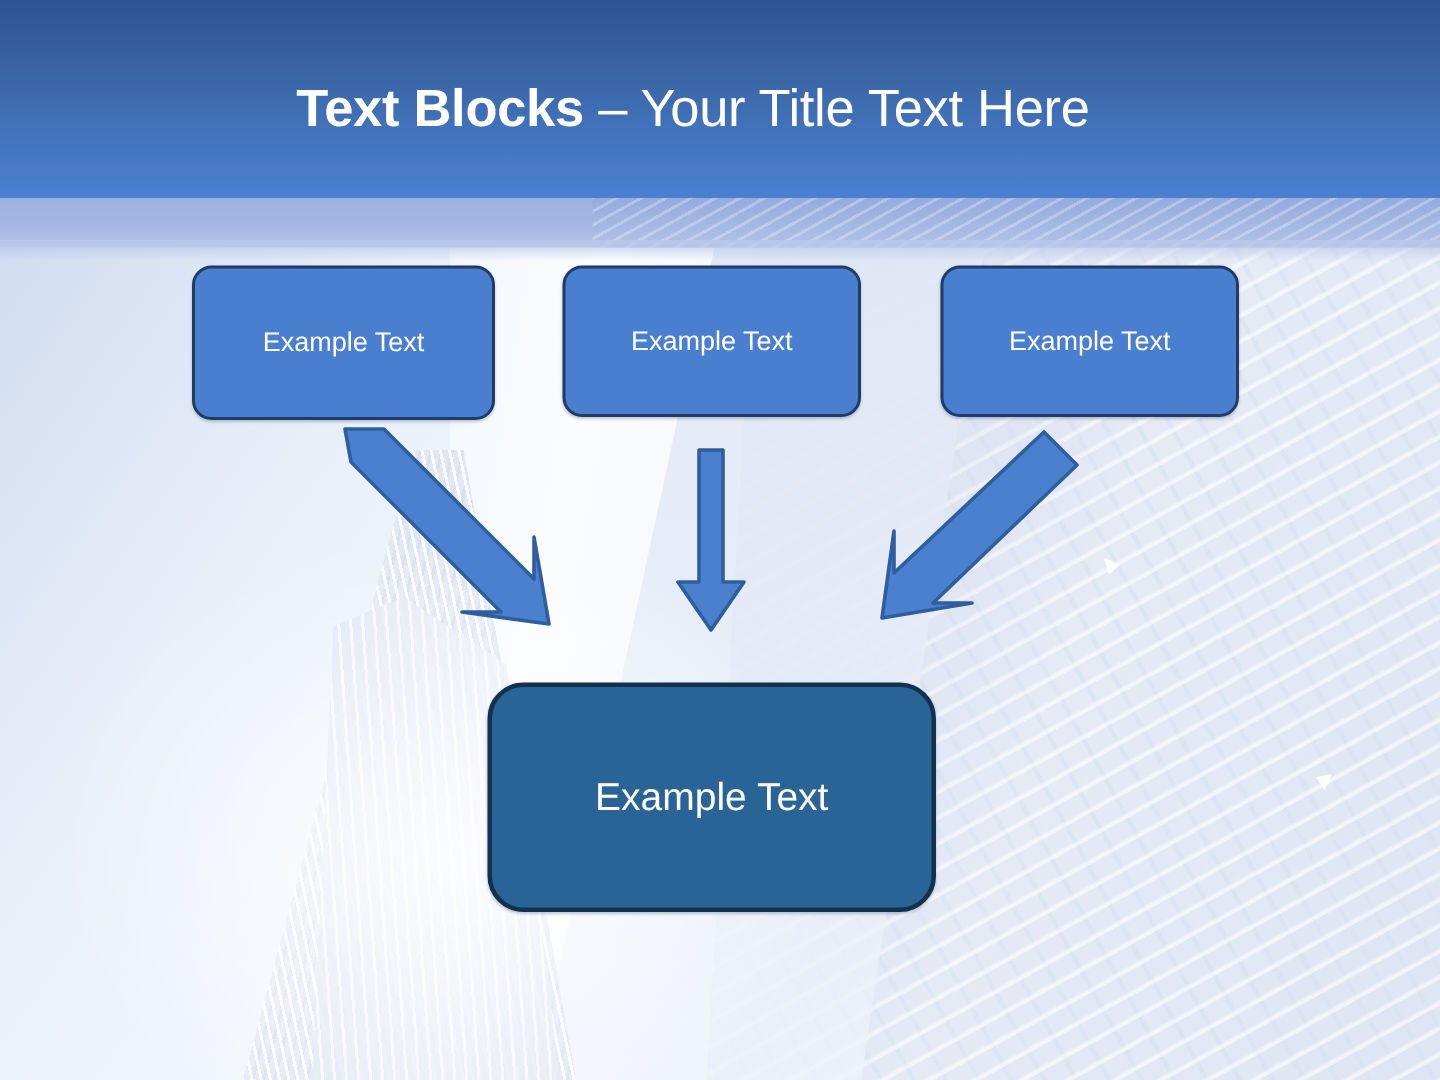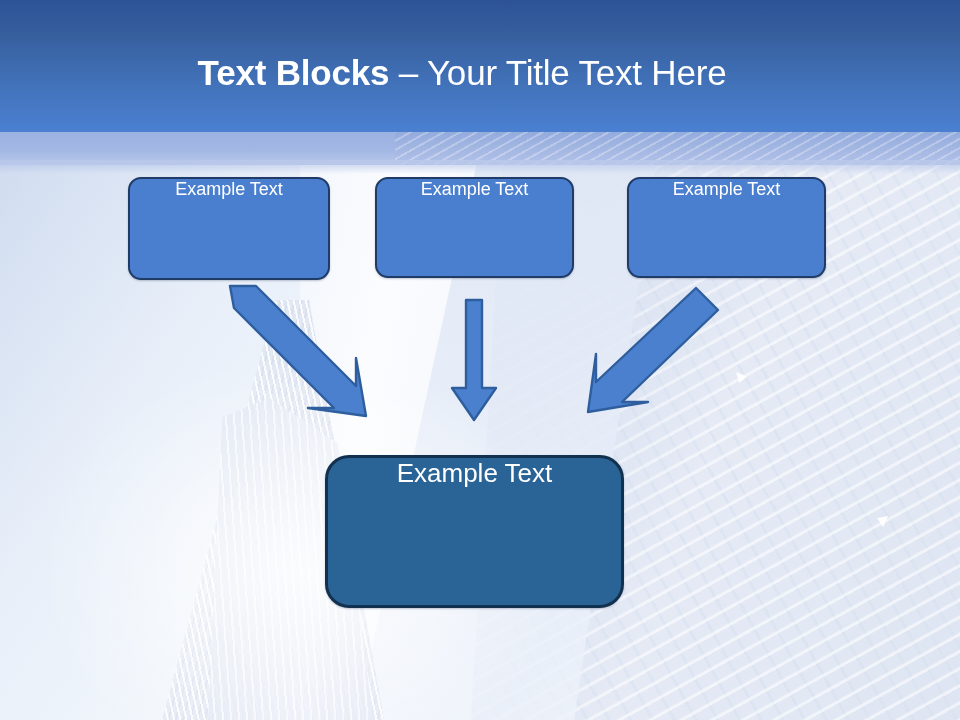--- a/index.html
+++ b/index.html
@@ -135,21 +135,21 @@
       linear-gradient(180deg, #94abdd, #b2c2e8);
   }
   .header-band-fade {
     position:absolute; left:0; top:160px; width:960px; height:14px;
     background:linear-gradient(180deg, rgba(185,200,234,0.95), rgba(206,216,238,0.0));
   }
 
   
   .node {
     position:absolute;
-    display:flex; justify-content:center;
+    display:flex; align-items:center; justify-content:center;
     color:#ffffff;
     text-align:center;
     box-shadow:0 1px 2px rgba(20,40,80,0.25);
   }
   .node-top {
     background:#4a7fd0;
     border:2.5px solid #1f3b66;
     border-radius:13px;
     font-size:18px;
   }

